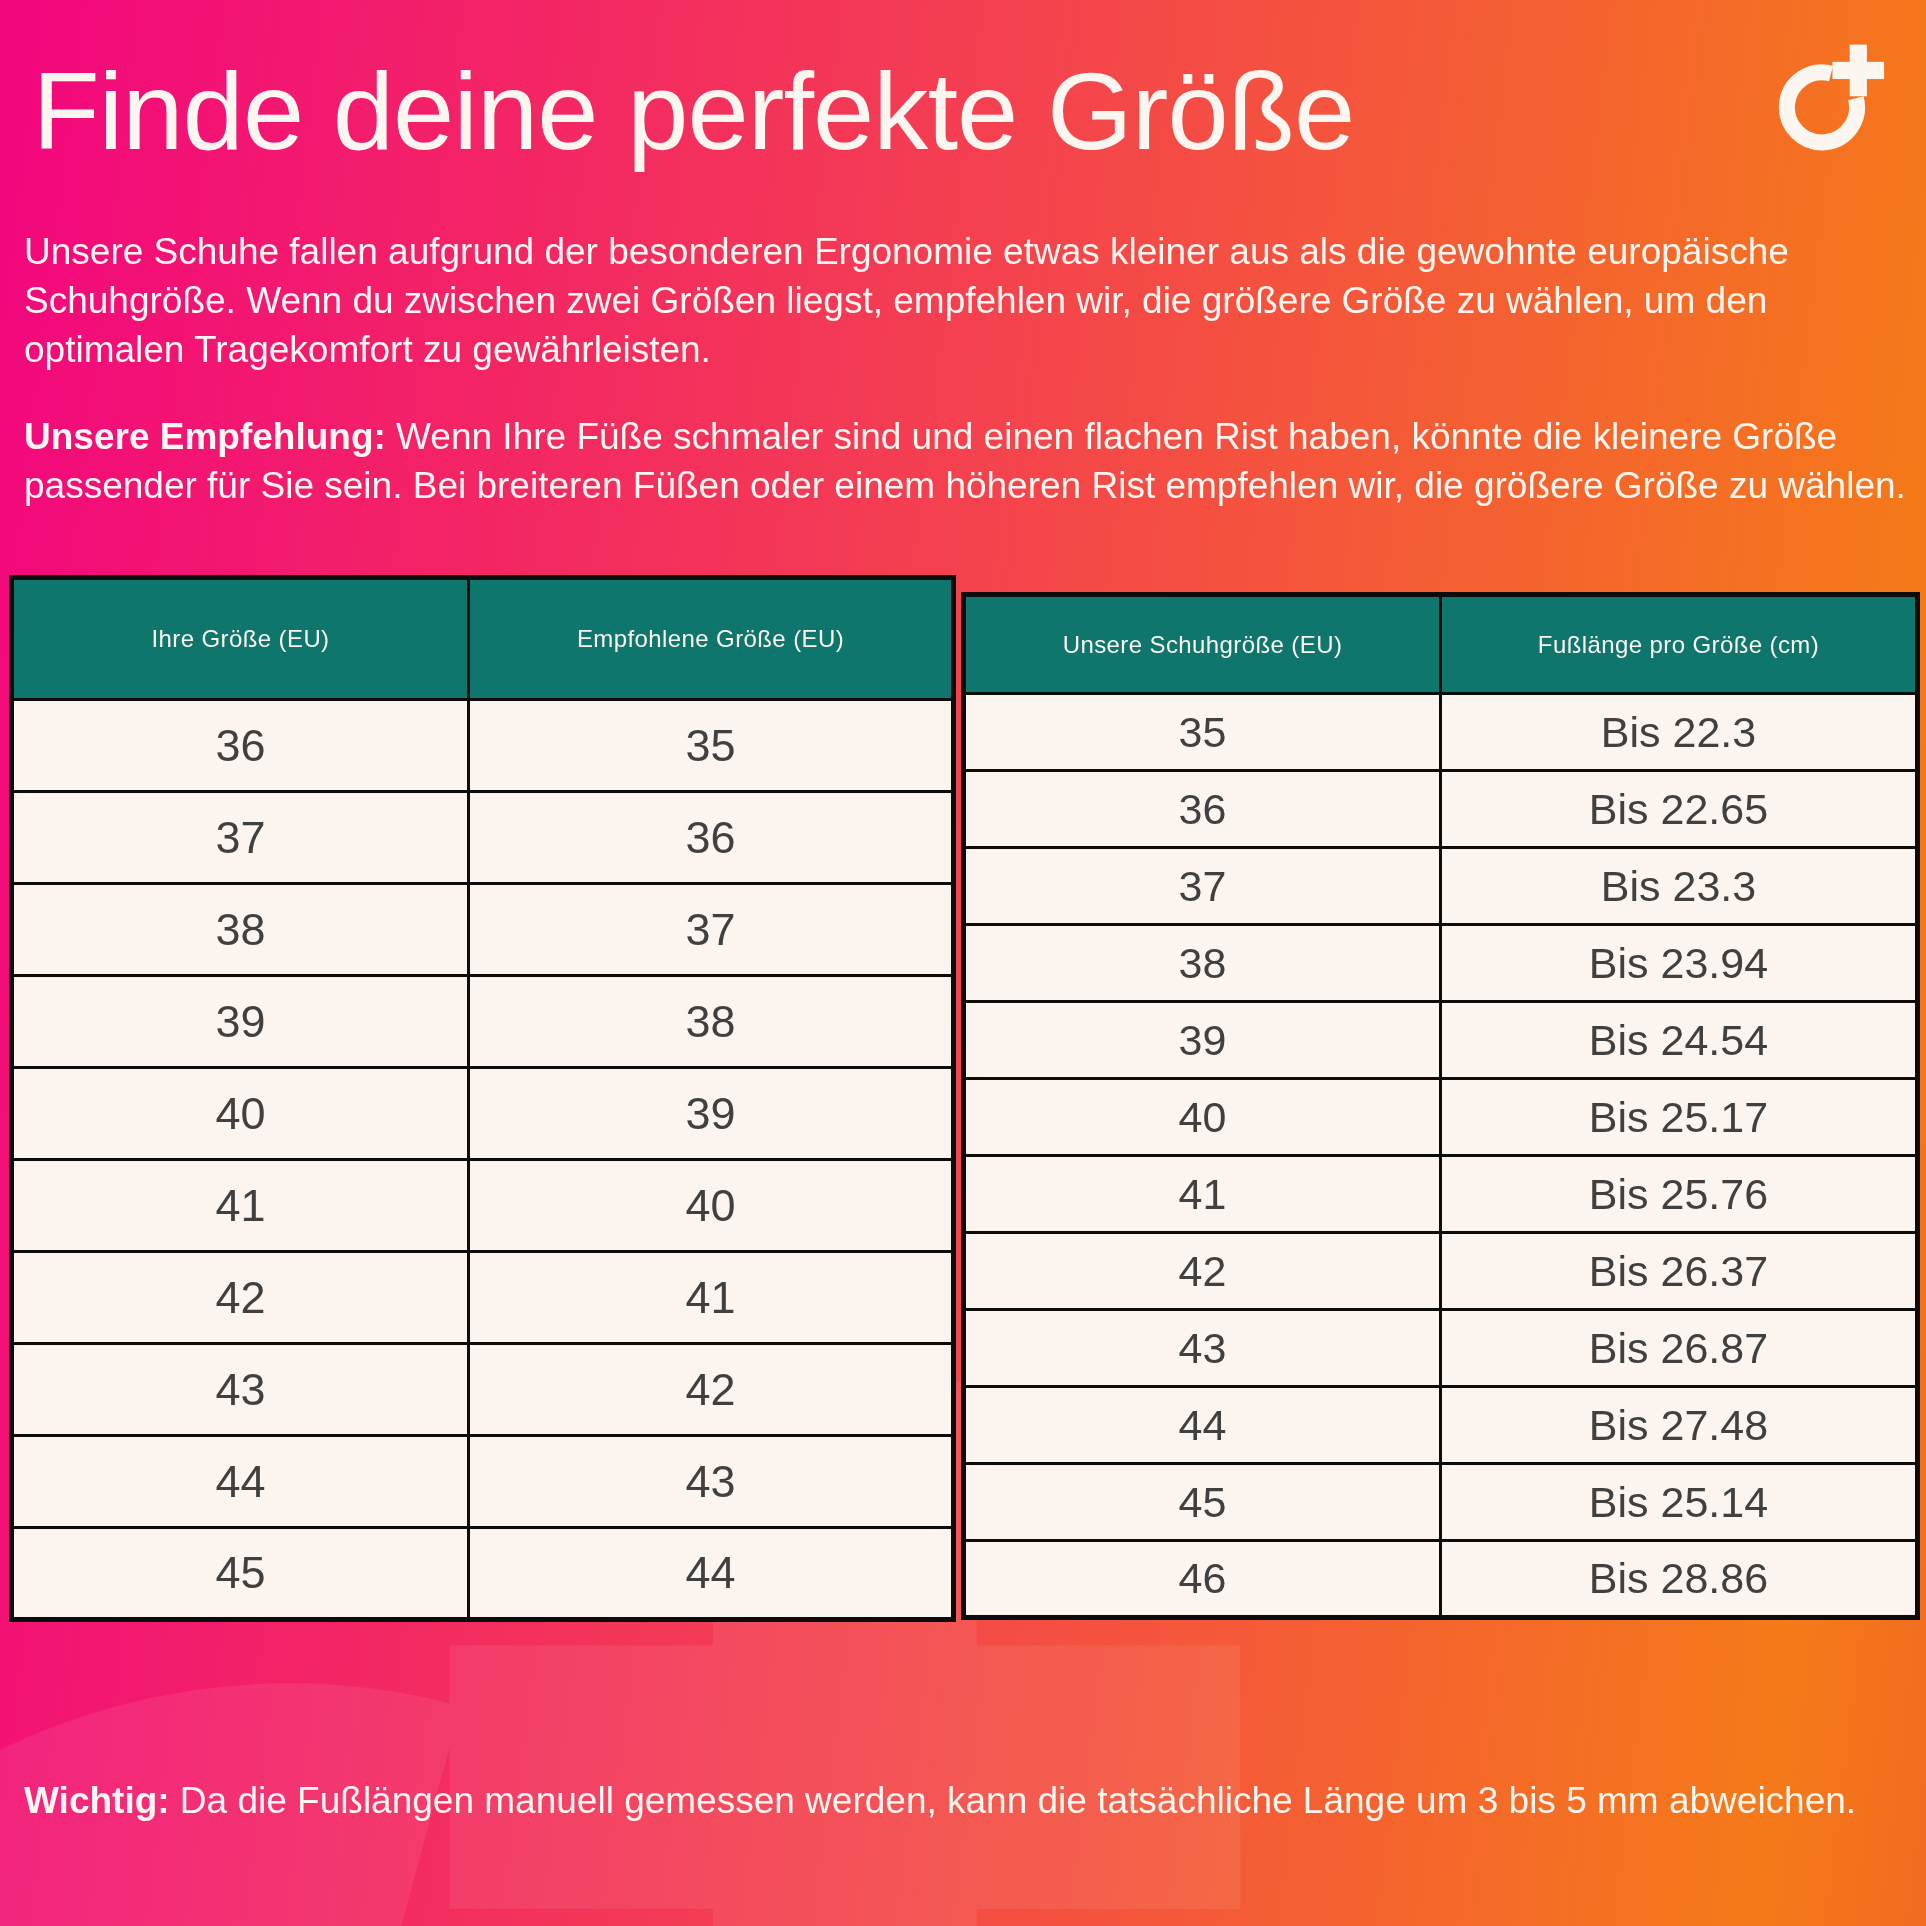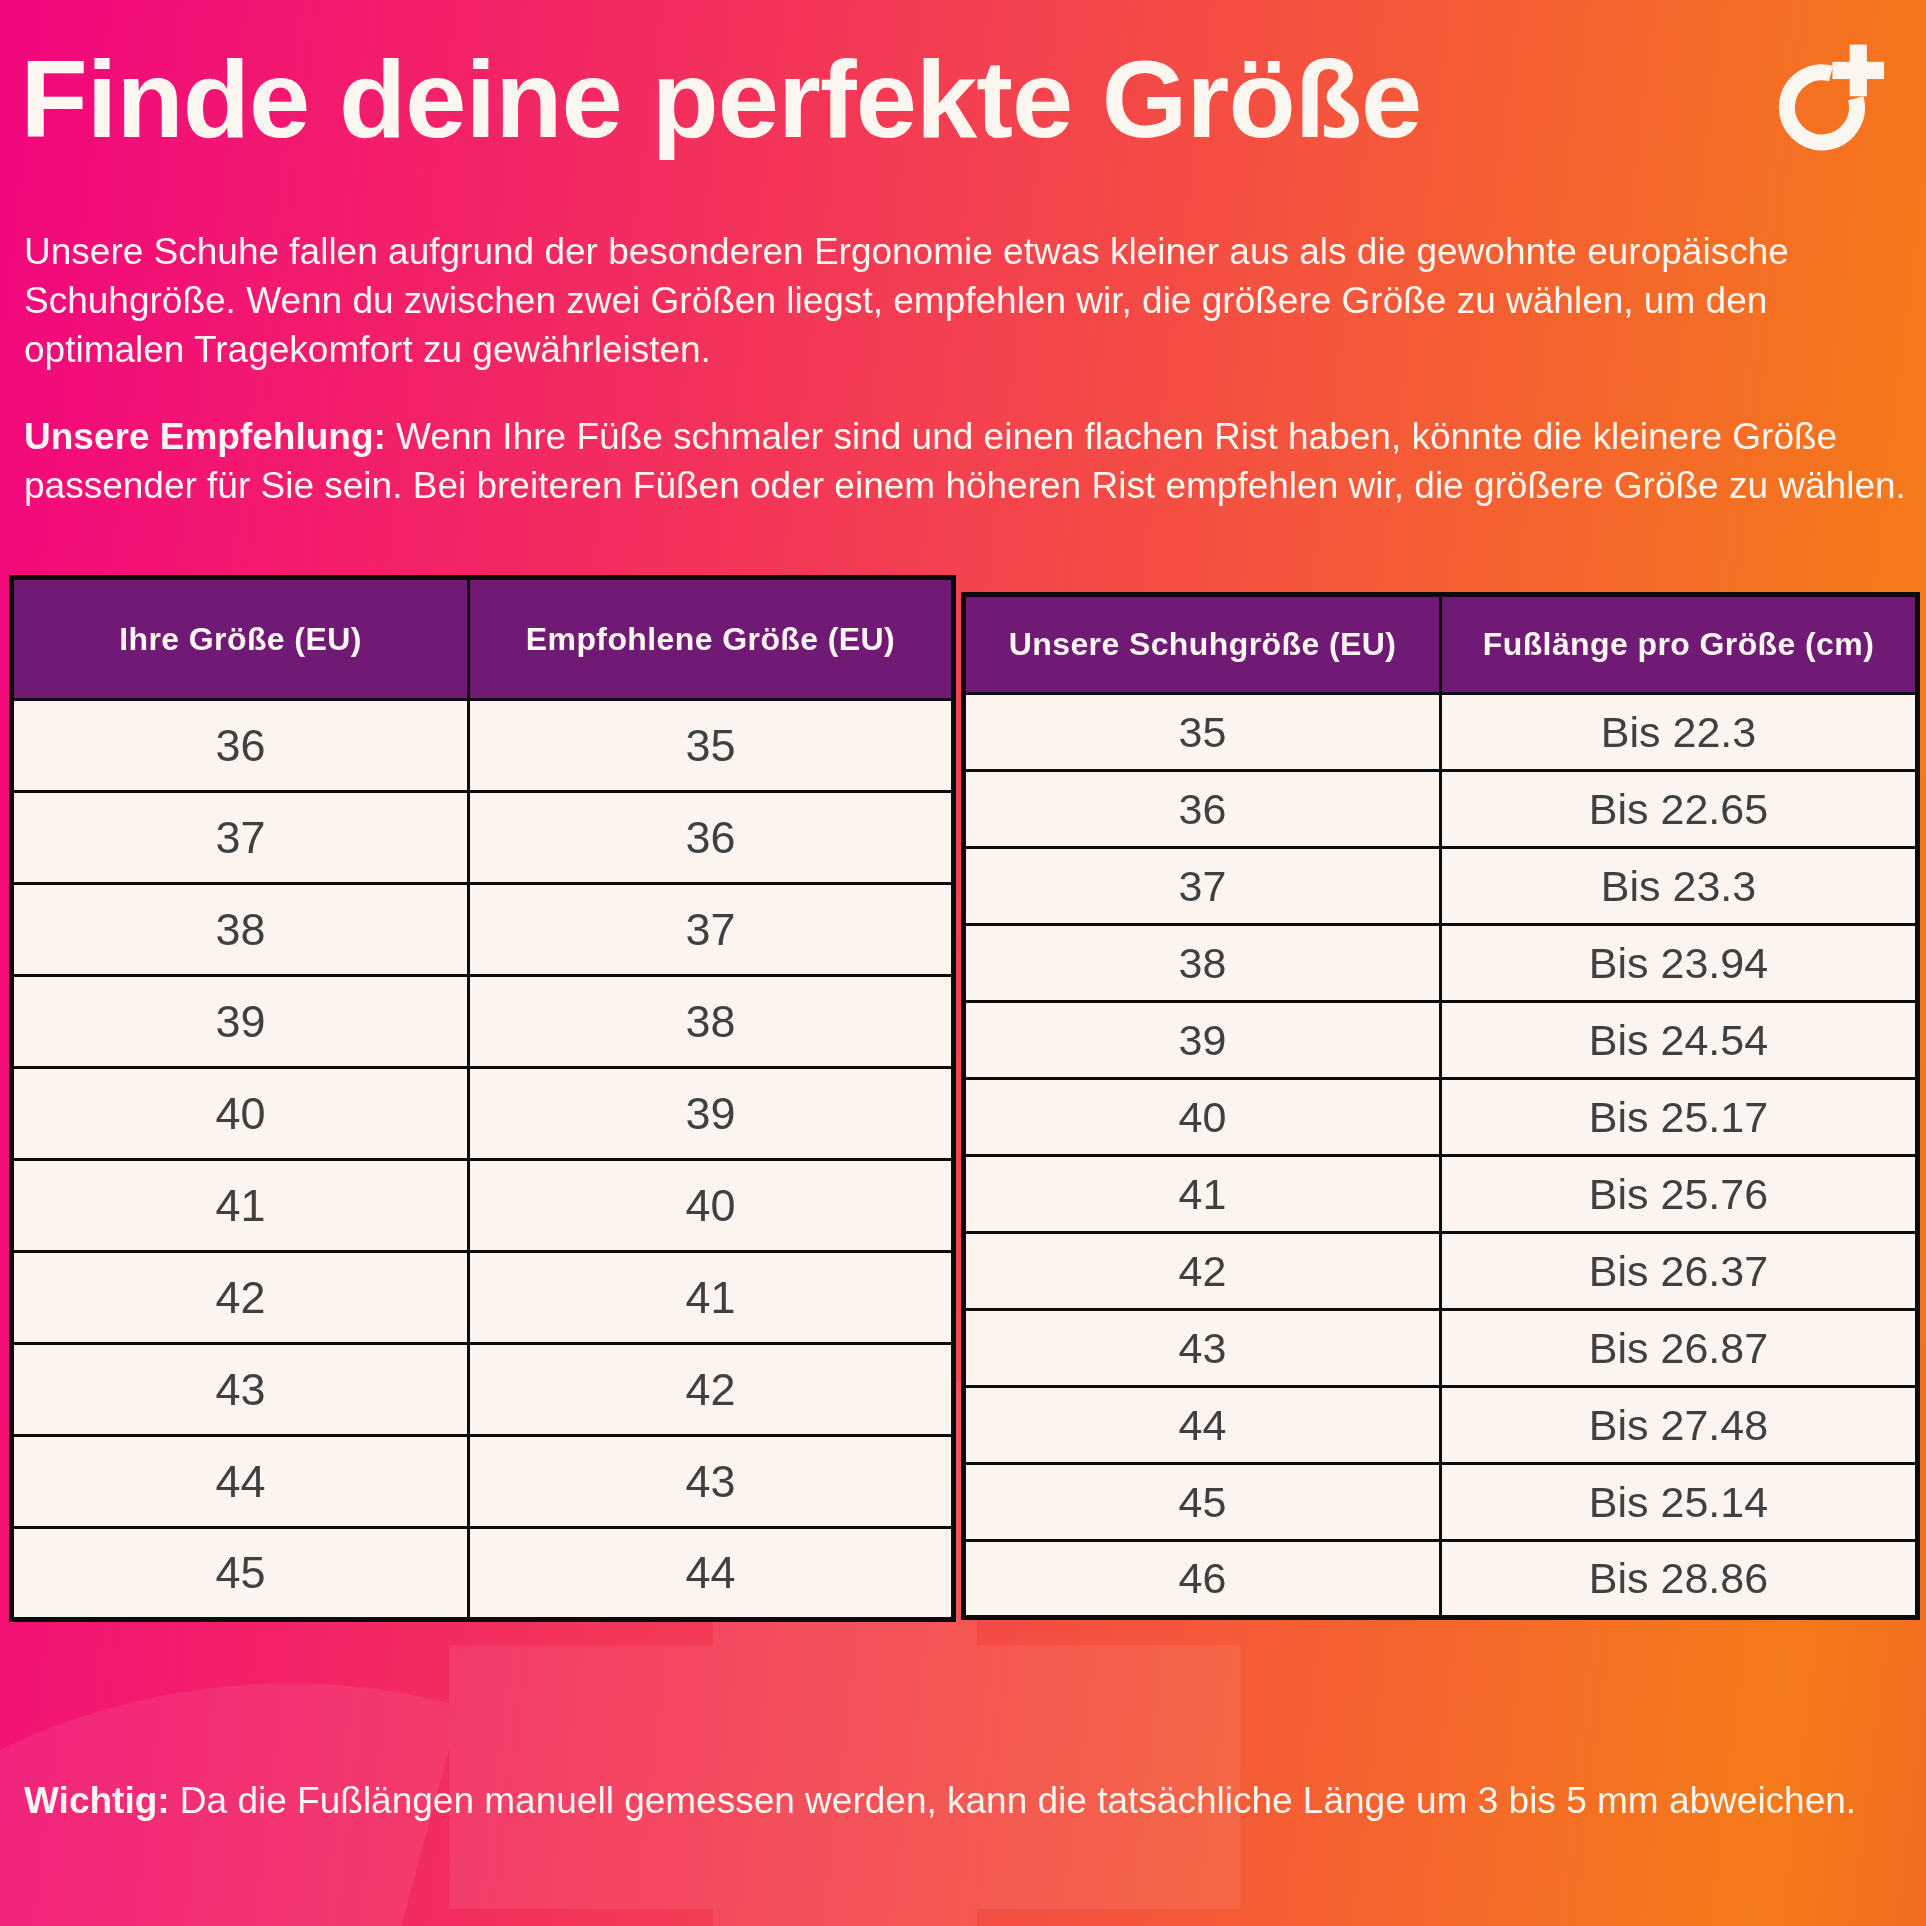--- a/index.html
+++ b/index.html
@@ -21,24 +21,24 @@
     left: -445px; top: 1250px;
     width: 1883px; height: 1883px;
     opacity: 0.07;
     pointer-events: none;
   }
 
   
   .title {
     position: absolute;
     left: 20.5px; top: 33px;
-    margin: 0;
+    margin: 12px;
     font-size: 110px;
     line-height: 1.2;
-    font-weight: 700;
+    font-weight: 400;
     letter-spacing: -0.9px;
     color: #FCF6F1;
   }
   .brand-logo {
     position: absolute;
     left: 1774px; top: 34px;
     width: 123px; height: 127px;
   }
 
   
@@ -67,24 +67,24 @@
   }
   th, td {
     border: 3.4px solid #0C0C0C;
     text-align: center;
     vertical-align: middle;
     padding: 0;
     color: #404040;
     overflow: hidden;
   }
   thead th {
-    background: #701a75;
+    background: #0f766e;
     color: #FBF5EF;
-    font-weight: 700;
-    font-size: 32px;
+    font-weight: 400;
+    font-size: 24px;
     letter-spacing: 0.4px;
   }
   .table-left  { left: 8.6px;   top: 575px; width: 947px; }
   .table-right { left: 961px; top: 592px; width: 959px; }
   .table-left  thead tr { height: 122px; }
   .table-right thead tr { height: 99px; }
   .table-left  tbody tr { height: 92px; }
   .table-right tbody tr { height: 77px;  }
   .table-left  td { font-size: 45px; }
   .table-right td { font-size: 43px; }

